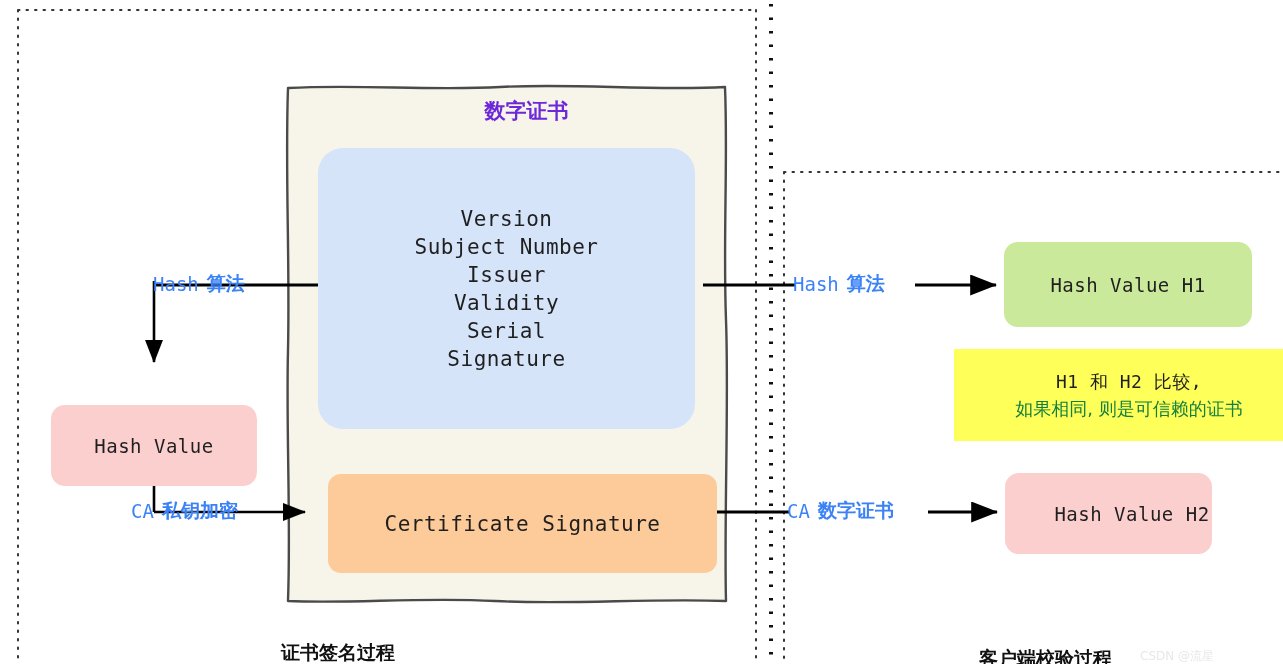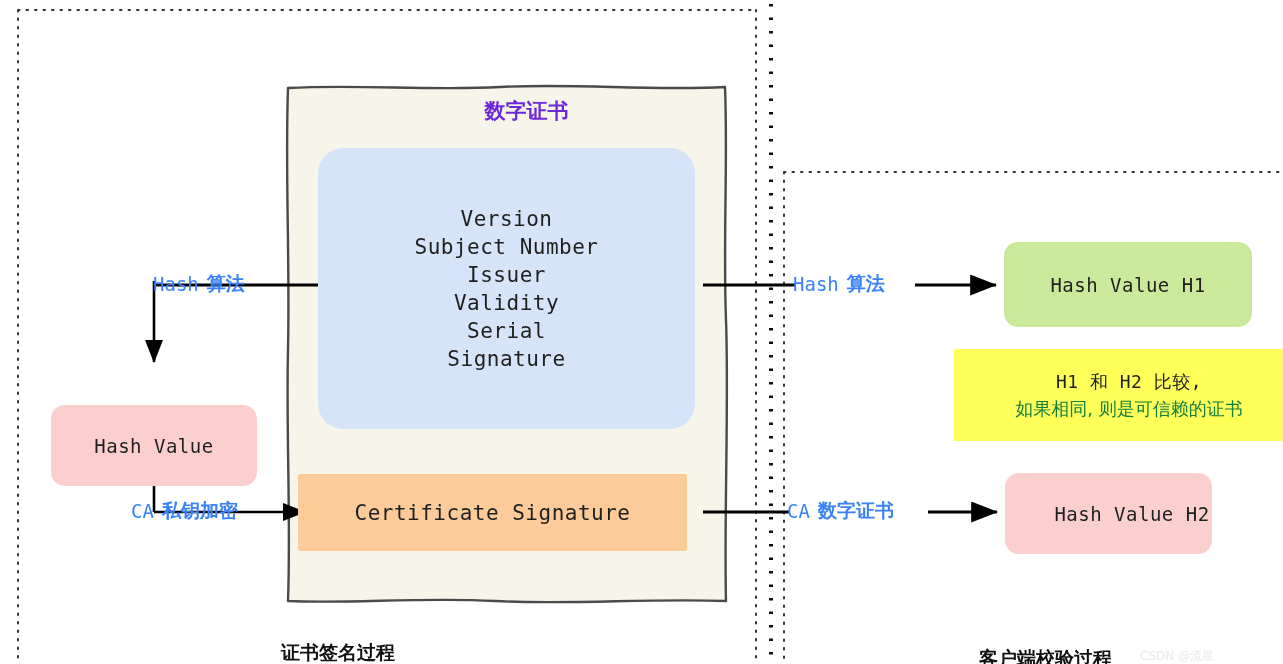--- a/index.html
+++ b/index.html
@@ -57,24 +57,24 @@
     justify-content: center;
   }
   #cert-fields .line {
     font-size: 21px;
     line-height: 28px;
     white-space: pre;
   }
 
   
   #cert-signature {
-    left: 298px; top: 474px;
-    width: 389px; height: 77px;
+    left: 328px; top: 474px;
+    width: 389px; height: 99px;
     background: #fdcb99;
-    border-radius: 2px;
+    border-radius: 13px;
     font-size: 21px;
   }
 
   
   #hash-value-box {
     left: 51px; top: 369px;
     width: 206px; height: 81px;
     background: #fccfcf;
     border-radius: 14px;
     font-size: 19px;

